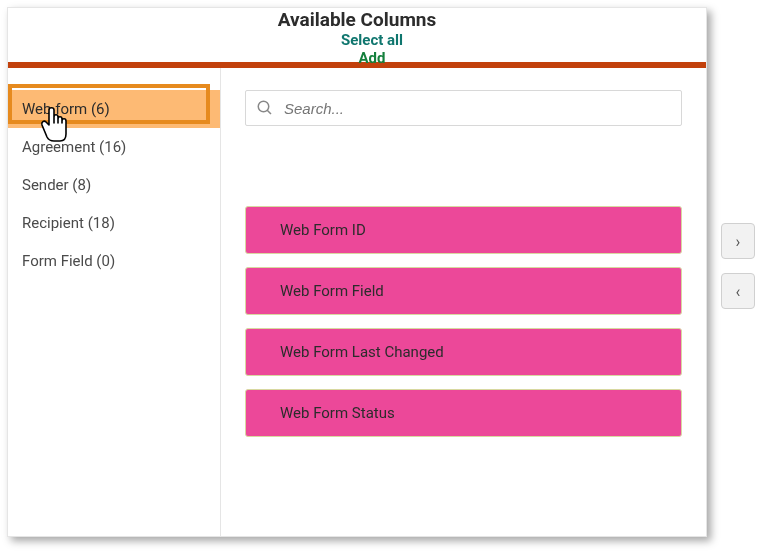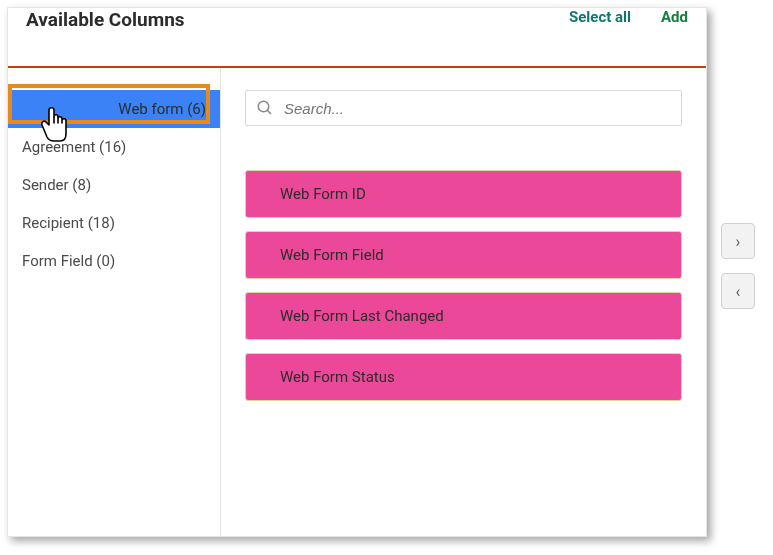--- a/index.html
+++ b/index.html
@@ -13,24 +13,25 @@
   .panel {
     position: absolute;
     left: 7px; top: 7px;
     width: 700px; height: 530px;
     background: #fff;
     border: 1px solid #e5e5e5;
     box-shadow: 4px 4px 8px rgba(0,0,0,0.35);
   }
   .header {
     height: 60px;
-    border-bottom: 2px solid #c2410c;
+    border-bottom: 6px solid #c2410c;
     display: flex;
-    align-items: flex-start;
+    align-items: center;
     padding: 0 18px;
+    flex-direction: column;
   }
   .header h2 {
     font-size: 19px;
     font-weight: 700;
     color: #2c2c2c;
     flex: 1;
   }
   .header .link {
     font-size: 15px;
     font-weight: 700;
@@ -49,23 +50,22 @@
     padding-top: 22px;
   }
   .cat {
     padding: 10px 14px;
     font-size: 15px;
     color: #4b4b4b;
     cursor: pointer;
     position: relative;
   }
   .cat.active {
-    background: #3b82f6;
+    background: #fdba74;
     color: #2c2c2c;
-    text-align: right;
   }
   .highlight-box {
     position: absolute;
     left: 8px; top: 84px;
     width: 202px; height: 40px;
     border: 4px solid #e68a1e;
     pointer-events: none;
     z-index: 5;
   }
   .cursor {
@@ -78,21 +78,21 @@
     flex: 1;
     padding: 22px 24px;
   }
   .search {
     display: flex;
     align-items: center;
     border: 1px solid #d8d8d8;
     border-radius: 2px;
     height: 36px;
     padding: 0 10px;
-    margin-bottom: 44px;
+    margin-bottom: 80px;
     background: #fff;
   }
   .search svg { flex-shrink: 0; margin-right: 10px; }
   .search input {
     border: none;
     outline: none;
     font-size: 15px;
     font-style: italic;
     color: #888;
     width: 100%;

